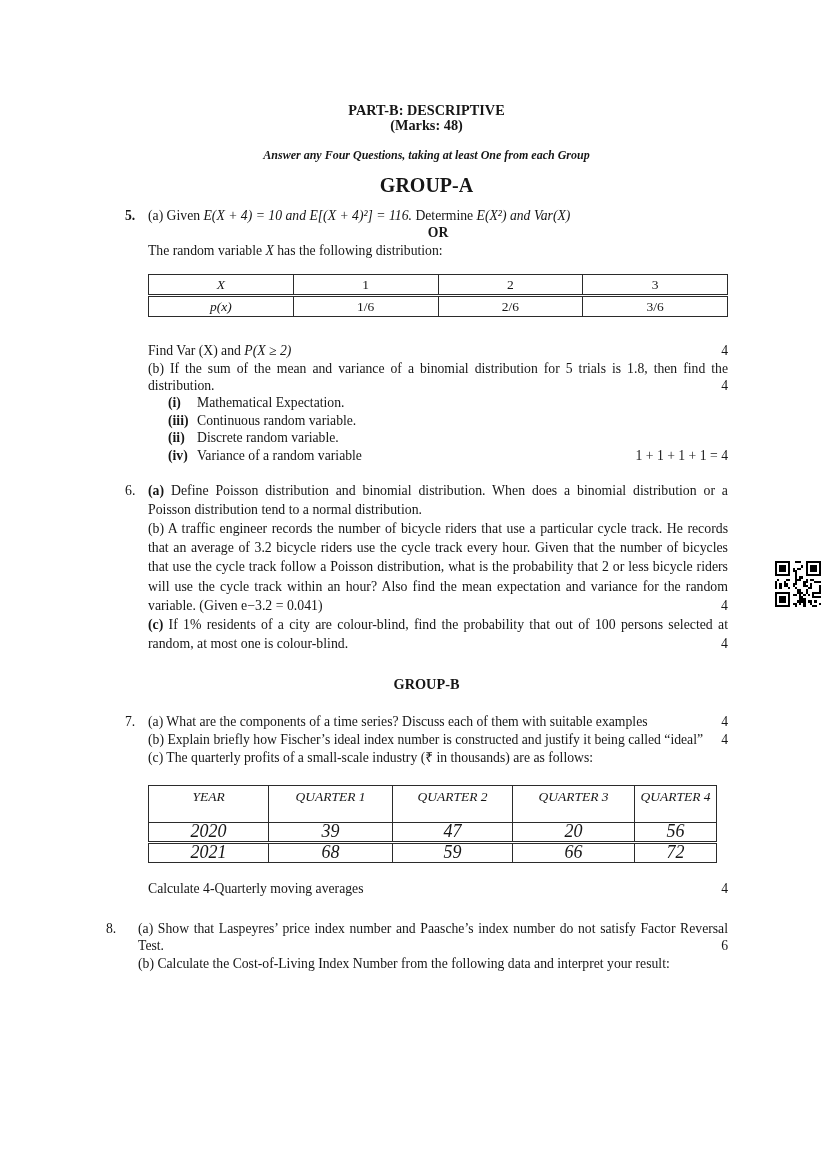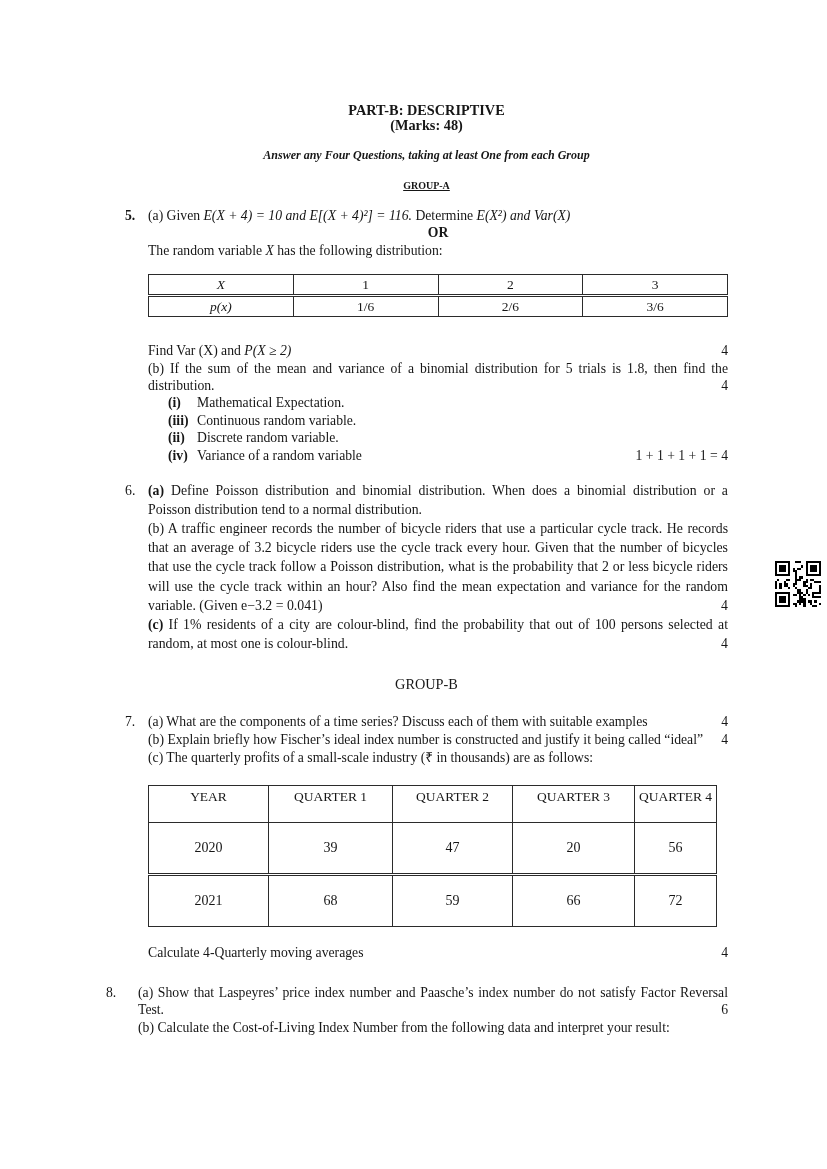--- a/index.html
+++ b/index.html
@@ -11,22 +11,22 @@
     position:relative;
     overflow:hidden;
   }
   .doc { position:absolute; inset:0; padding-top:103px; box-sizing:border-box; }
 
   
   .headcol { margin-left:125px; margin-right:99px; text-align:center; }
   .h-title   { font-weight:bold; font-size:14.3px; line-height:15px; }
   .h-marks   { font-weight:bold; font-size:14.3px; line-height:15px; }
   .h-instr   { font-weight:bold; font-style:italic; font-size:12px; line-height:15px; margin-top:15px; }
-  .h-group   { font-weight:bold; font-size:10px; line-height:15px; margin-top:15px;text-decoration:underline; }
-  .h-groupb  { font-weight:normal; font-size:14.3px; line-height:15px; margin-top:24px; }
+  .h-group   { font-weight:bold; font-size:20px; line-height:15px; margin-top:15px; }
+  .h-groupb  { font-weight:bold; font-size:14.3px; line-height:15px; margin-top:24px; }
 
   
   .q { position:relative; margin-left:148px; margin-right:99px; font-size:13.7px; line-height:17.4px; }
   .q5 { margin-top:14px; }
   .q6 { margin-top:17px; font-size:13.8px; line-height:19.1px; }
   .q7 { margin-top:21px; line-height:18.2px; }
   .q8 { margin-top:22px; margin-left:138px; line-height:17.5px; }
   .qnum  { position:absolute; left:-23px; top:0; }
   .qnum.b { font-weight:bold; }
   .q8 .qnum { left:-32px; }
@@ -47,29 +47,29 @@
   table { border-collapse:collapse; table-layout:fixed; }
   .t1 { width:100%; margin-top:15px; }
   .t1 td {
     border:1px solid #2b2b2b; text-align:center;
     height:19px; padding:0; font-size:13.5px; line-height:15px;
   }
   .t1 tr.r2 td { border-top:3px double #2b2b2b; }
   .t1 td.var { font-style:italic; }
 
   
-  .t2 { width:568px; margin-top:17px; }
+  .t2 { width:568px; margin-top:17px;font-style:italic; }
   .t2 th {
     border:1px solid #2b2b2b; font-weight:normal; font-size:13.5px;
     line-height:15.5px; padding:3px 0 1px; vertical-align:top; text-align:center;
   }
   .t2 th { height:32px; box-sizing:content-box; }
   .t2 td {
-    border:1px solid #2b2b2b; text-align:center; font-size:14px;
-    height:18px; padding:16px; line-height:15px;
+    border:1px solid #2b2b2b; text-align:center; font-size:18px;
+    height:18px; padding:0; line-height:15px;
   }
   .t2 tr.dbl td { border-top:3px double #2b2b2b; }
 
   .calc-line { position:relative; margin-top:17px; }
 
   
   .qr { position:absolute; left:775px; top:561px; width:46px; height:46px; }
 </style>
 </head>
 <body>

